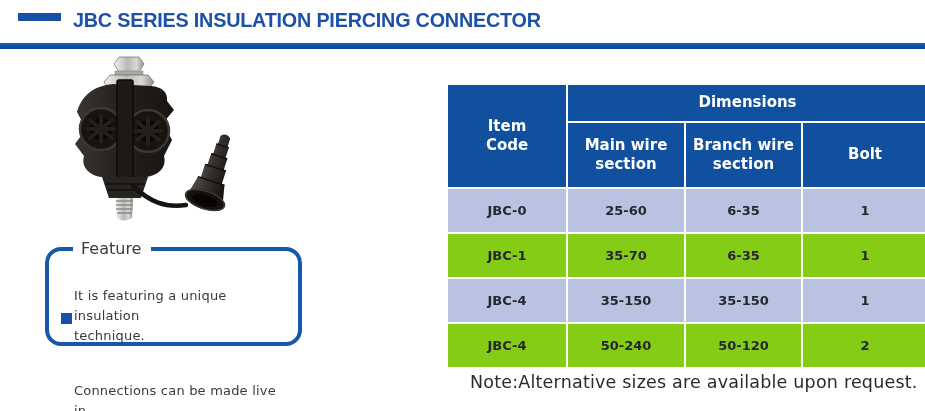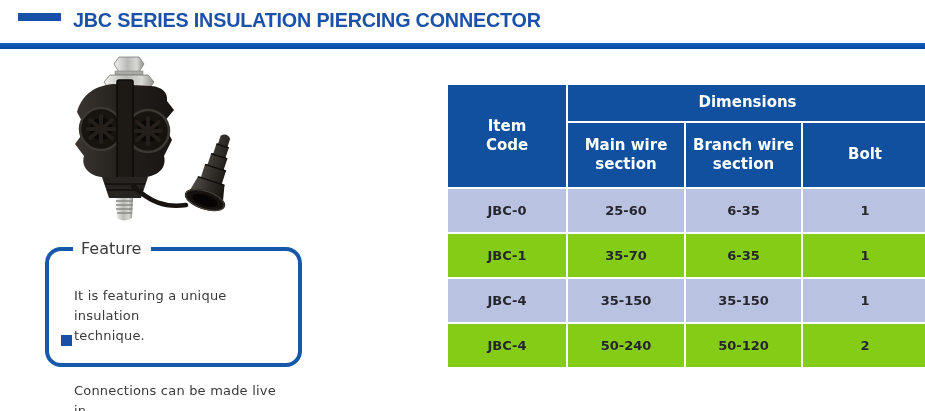--- a/index.html
+++ b/index.html
@@ -37,38 +37,38 @@
 
   
   .product-photo {
     position: absolute; left: 55px; top: 50px;
     width: 210px; height: 175px;
   }
 
   
   .feature-box {
     position: absolute; left: 45px; top: 247px;
-    width: 257px; height: 120px;
+    width: 257px; height: 99px;
     border: 4px solid #1659ab;
     border-radius: 16px;
     background: #ffffff;
   }
   .feature-title {
     position: absolute; left: 24px; top: -14px;
     background: #ffffff;
     padding: 0 10px 0 8px;
     font-family: "DejaVu Sans", sans-serif;
     font-size: 16px; color: #3b3b3b;
     line-height: 24px;
   }
   .feature-list {
     margin: 12px 6px 0 12px;
     list-style: none;
   }
-  .feature-item { display: flex; align-items: flex-end; margin-top: 35px; }
+  .feature-item { display: flex; align-items: center; margin-top: 35px; }
   .bullet {
     flex: 0 0 auto;
     width: 11px; height: 11px;
     background: #1750a6;
     margin: 4px 2px 0 0;
   }
   .feature-text {
     font-family: "DejaVu Sans", sans-serif;
     font-size: 13px; line-height: 20px;
     color: #3a3a3a;
@@ -243,14 +243,15 @@
     </tr>
     <tr class="row-even">
       <td>JBC-4</td>
       <td>50-240</td>
       <td>50-120</td>
       <td>2</td>
     </tr>
   </tbody>
     </table>
 
+  <div class="note-text">Note:Alternative sizes are available upon request.</div>
 
 </div>
 
 </body></html>

